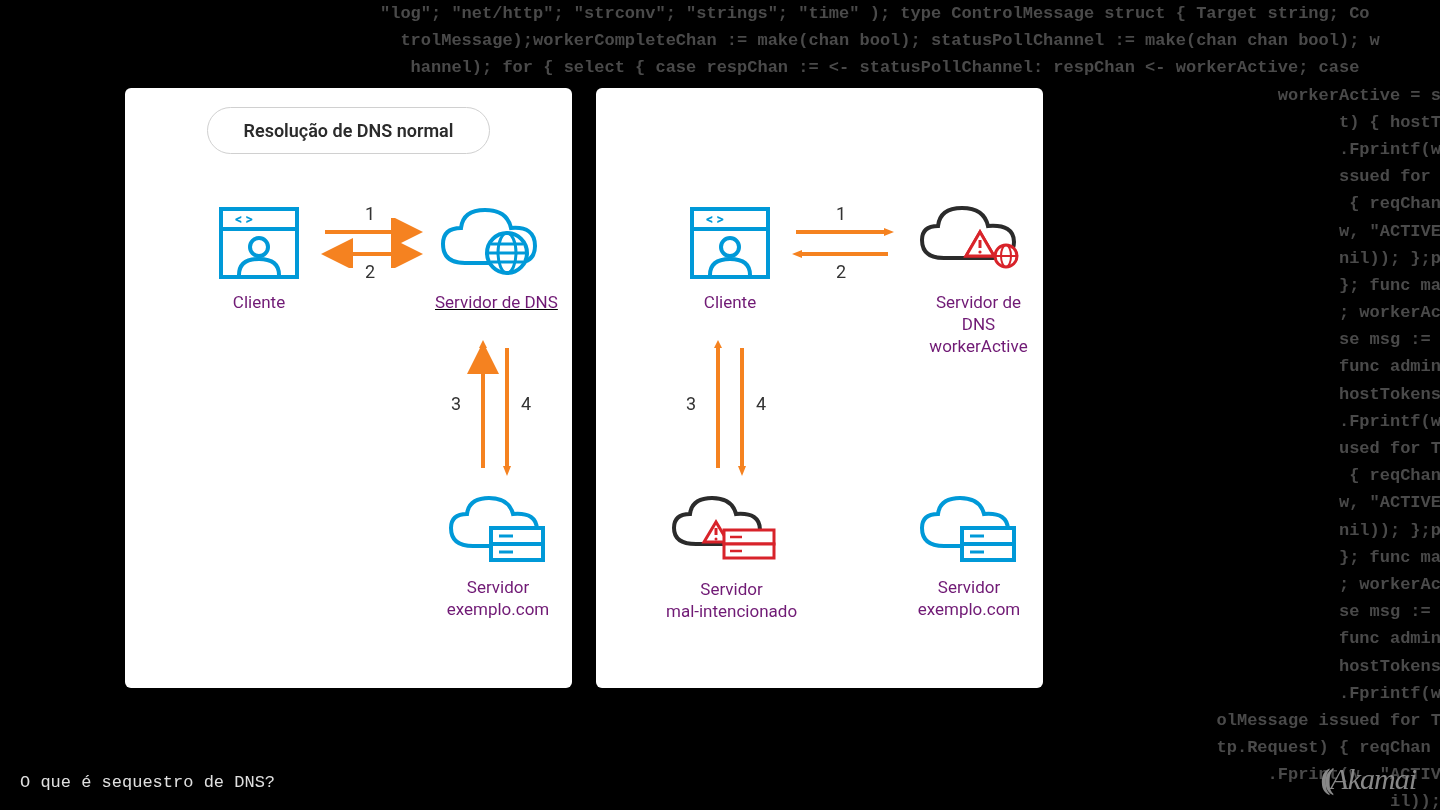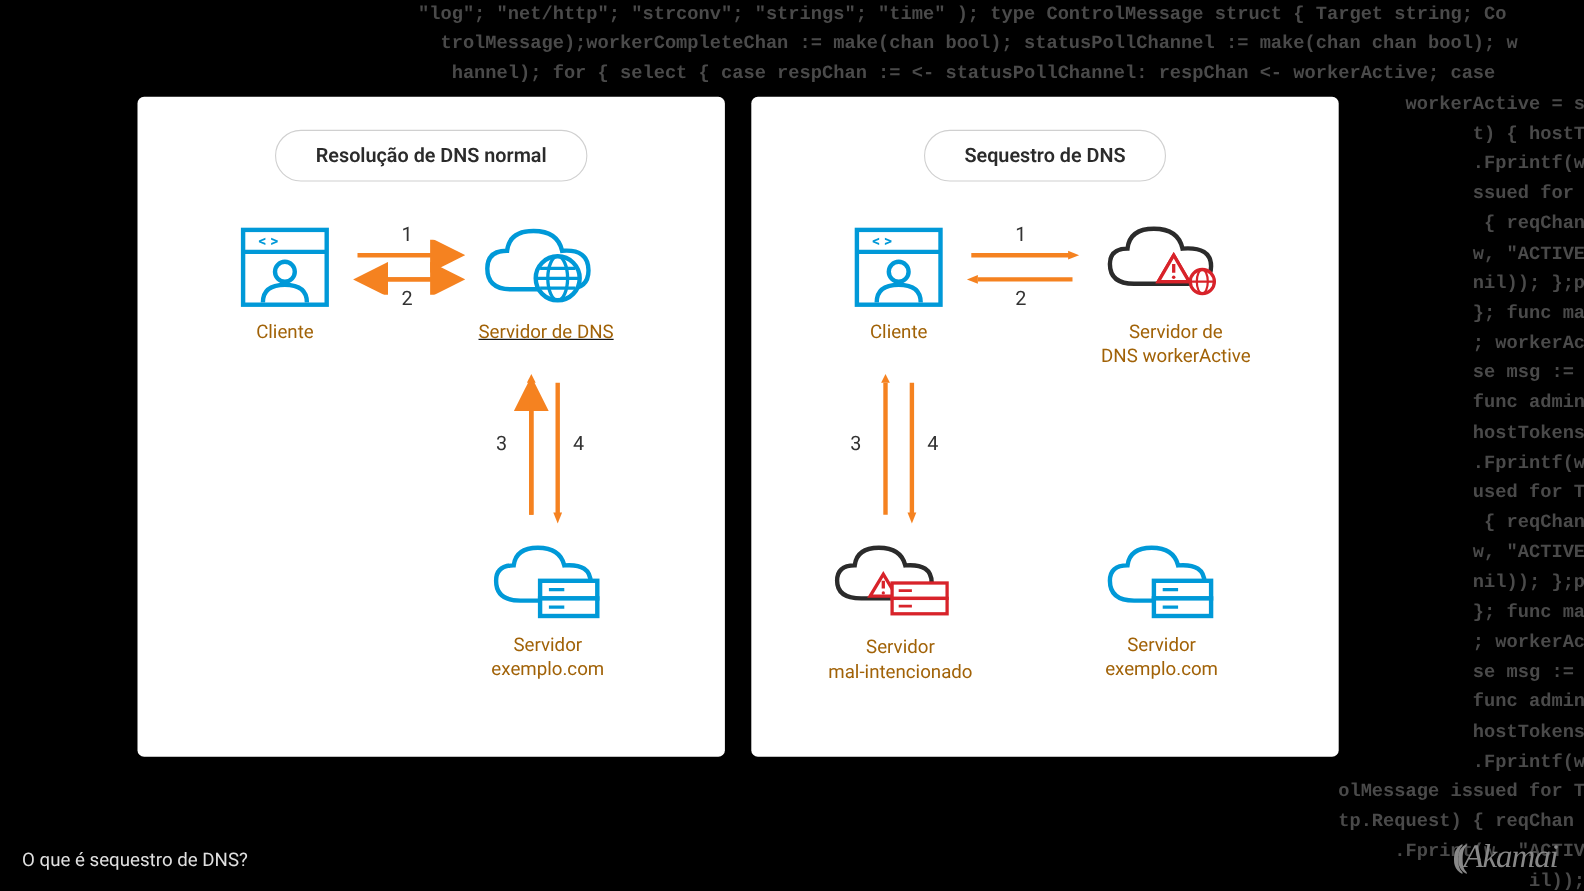--- a/index.html
+++ b/index.html
@@ -27,61 +27,62 @@
     filter: blur(0.6px);
   }
   .panels {
     position: absolute;
     top: 88px;
     left: 125px;
     display: flex;
     gap: 24px;
   }
   .panel {
-    width: 534px;
+    width: 447px;
     height: 600px;
     background: #fff;
     border-radius: 6px;
     position: relative;
-    padding-top: 30px;
+    padding-top: 19px;
   }
   .panel-title {
     margin: 0 auto;
     width: fit-content;
     padding: 12px 36px;
     border: 1px solid #d0d0d0;
     border-radius: 999px;
     font-size: 18px;
     font-weight: 600;
     color: #2b2b2b;
   }
   .node {
     position: absolute;
     text-align: center;
   }
   .node-label {
     font-size: 17px;
-    color: #a16207;
+    color: #701a75;
     margin-top: 8px;
     line-height: 1.3;
   }
   .arrow {
     position: absolute;
   }
   .num {
     position: absolute;
     font-size: 18px;
     color: #333;
   }
   .caption {
     position: absolute;
     left: 20px;
     bottom: 18px;
     color: #e0e0e0;
     font-size: 17px;
+    font-family: Liberation Mono, monospace;
   }
   .logo {
     position: absolute;
     right: 24px;
     bottom: 14px;
     color: #888;
     font-family: Georgia, serif;
     font-style: italic;
     font-weight: normal;
     font-size: 30px;
@@ -194,21 +195,20 @@
       <polygon points="14,10 22,10 18,2" fill="#f58220"></polygon>
       <line x1="18" y1="10" x2="18" y2="130" stroke="#f58220" stroke-width="4"></line>
       <line x1="42" y1="10" x2="42" y2="130" stroke="#f58220" stroke-width="4"></line>
       <polygon points="38,128 46,128 42,138" fill="#f58220"></polygon>
     </svg>
     <div class="num" style="left:326px; top:305px;">3</div>
     <div class="num" style="left:396px; top:305px;">4</div>
   </div>
 
   <div class="panel">
-    <div class="panel-title">Sequestro de DNS</div>
 
     <div class="node" style="left:90px; top:115px;">
       <svg width="88" height="80">
         <rect x="6" y="6" width="76" height="68" fill="none" stroke="#0099d8" stroke-width="4"></rect>
         <line x1="6" y1="26" x2="82" y2="26" stroke="#0099d8" stroke-width="4"></line>
         <text x="20" y="21" fill="#0099d8" font-size="14" font-weight="bold">&lt; &gt;</text>
         <circle cx="44" cy="44" r="9" fill="none" stroke="#0099d8" stroke-width="4"></circle>
         <path d="M24 72 Q24 56 44 56 Q64 56 64 72" fill="none" stroke="#0099d8" stroke-width="4"></path>
       </svg>
       <div class="node-label">Cliente</div>

